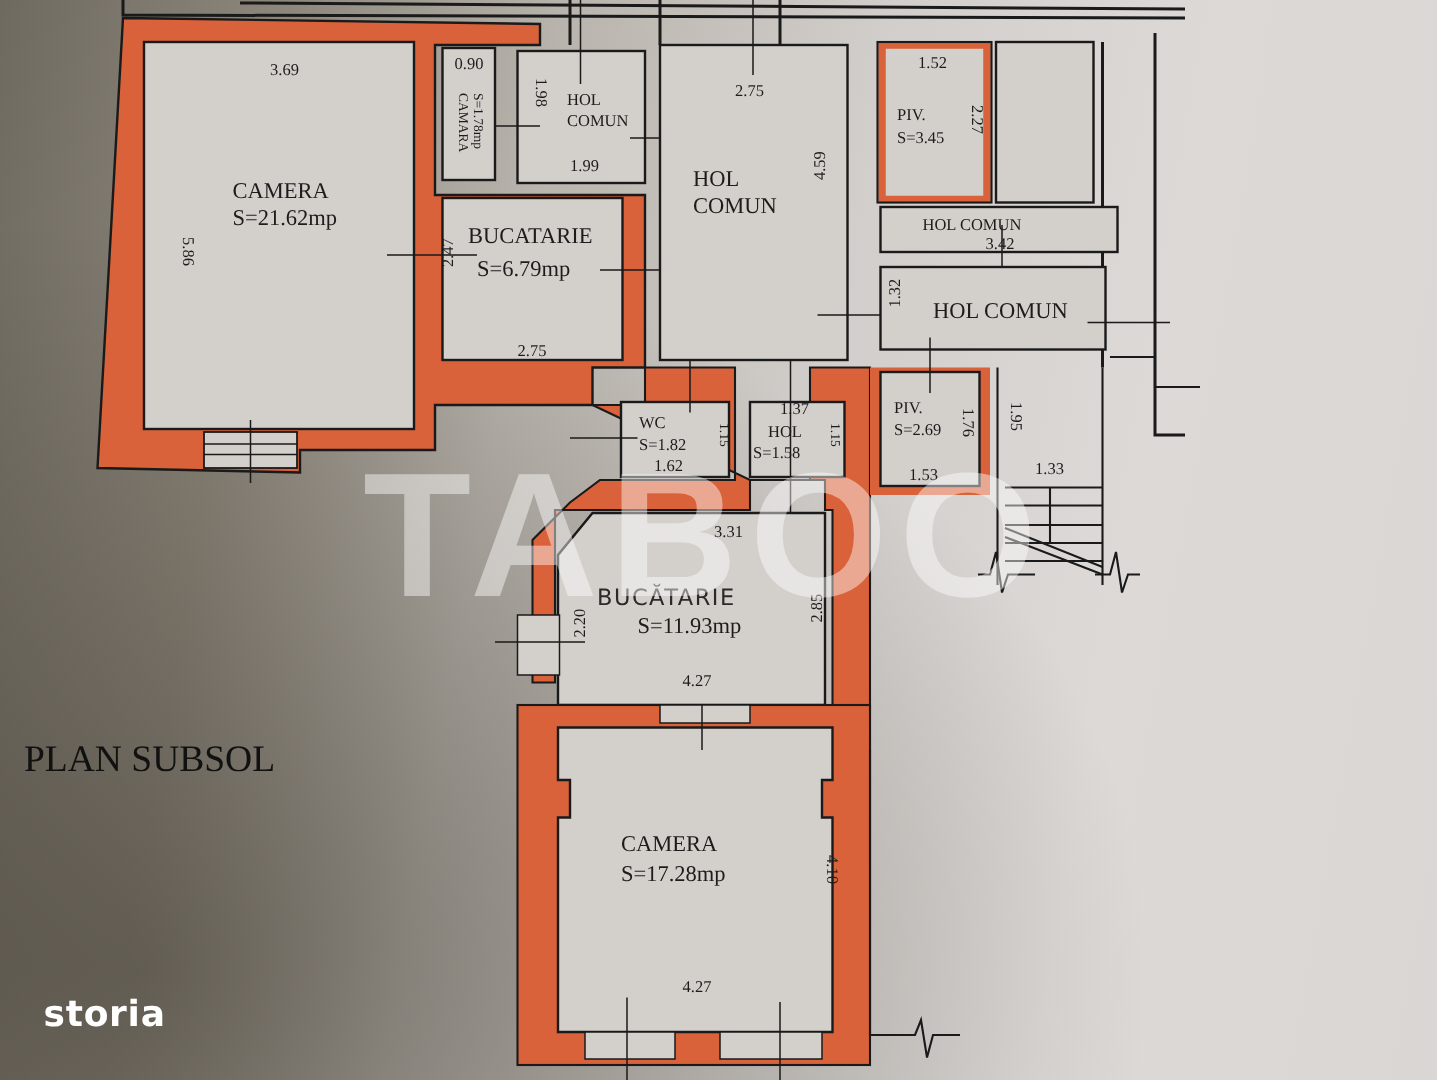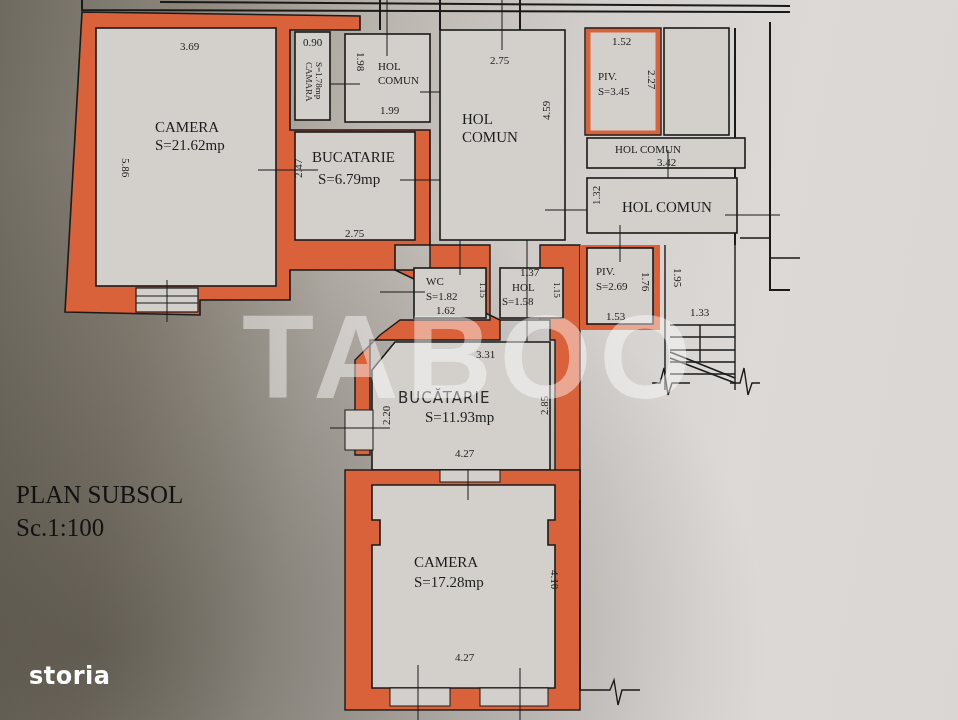--- a/index.html
+++ b/index.html
@@ -13,21 +13,21 @@
     background: radial-gradient(ellipse at 10% 90%, rgba(60,55,45,0.55) 0%, rgba(60,55,45,0.0) 55%);
     pointer-events: none;
   }
   svg.plan { position: absolute; left: 0; top: 0; }
   .lbl { font-family: "Liberation Serif", serif; fill: #1c1c1c; }
   .room { font-size: 15px; }
   .dim { font-size: 11px; }
   .small { font-size: 9px; }
   .hand { font-family: "DejaVu Sans", sans-serif; font-size: 15px; fill: #2a2a2a; letter-spacing: 1px; }
   .title {
-    position: absolute; left: 16px; top: 478px; color: #111;
+    position: absolute; left: 16px; top: 490px; color: #111;
     font-family: "Liberation Serif", serif; font-size: 25px; line-height: 33px;
   }
   .brand {
     position: absolute; left: 29px; top: 662px; color: #fff;
     font-family: "DejaVu Sans", sans-serif; font-weight: bold; font-size: 24px; letter-spacing: 0.5px;
   }
   .watermark {
     position: absolute; left: 242px; top: 298px; color: rgba(255,255,255,0.45);
     font-family: "Liberation Sans", sans-serif; font-weight: bold; font-size: 118px; letter-spacing: 8px;
     line-height: 118px; pointer-events: none;
@@ -193,16 +193,15 @@
   <text class="lbl room" x="414" y="567">CAMERA</text>
   <text class="lbl room" x="414" y="587">S=17.28mp</text>
   <text class="lbl dim" x="551" y="570" transform="rotate(90 551 570)">4.10</text>
   <text class="lbl dim" x="455" y="661">4.27</text>
 </svg>
 
 <div class="watermark">TABOO</div>
 
 <div class="title">
   <div>PLAN SUBSOL</div>
-  <div>Sc.1:100</div>
 </div>
 
 <div class="brand">storia</div>
 
 </body></html>

